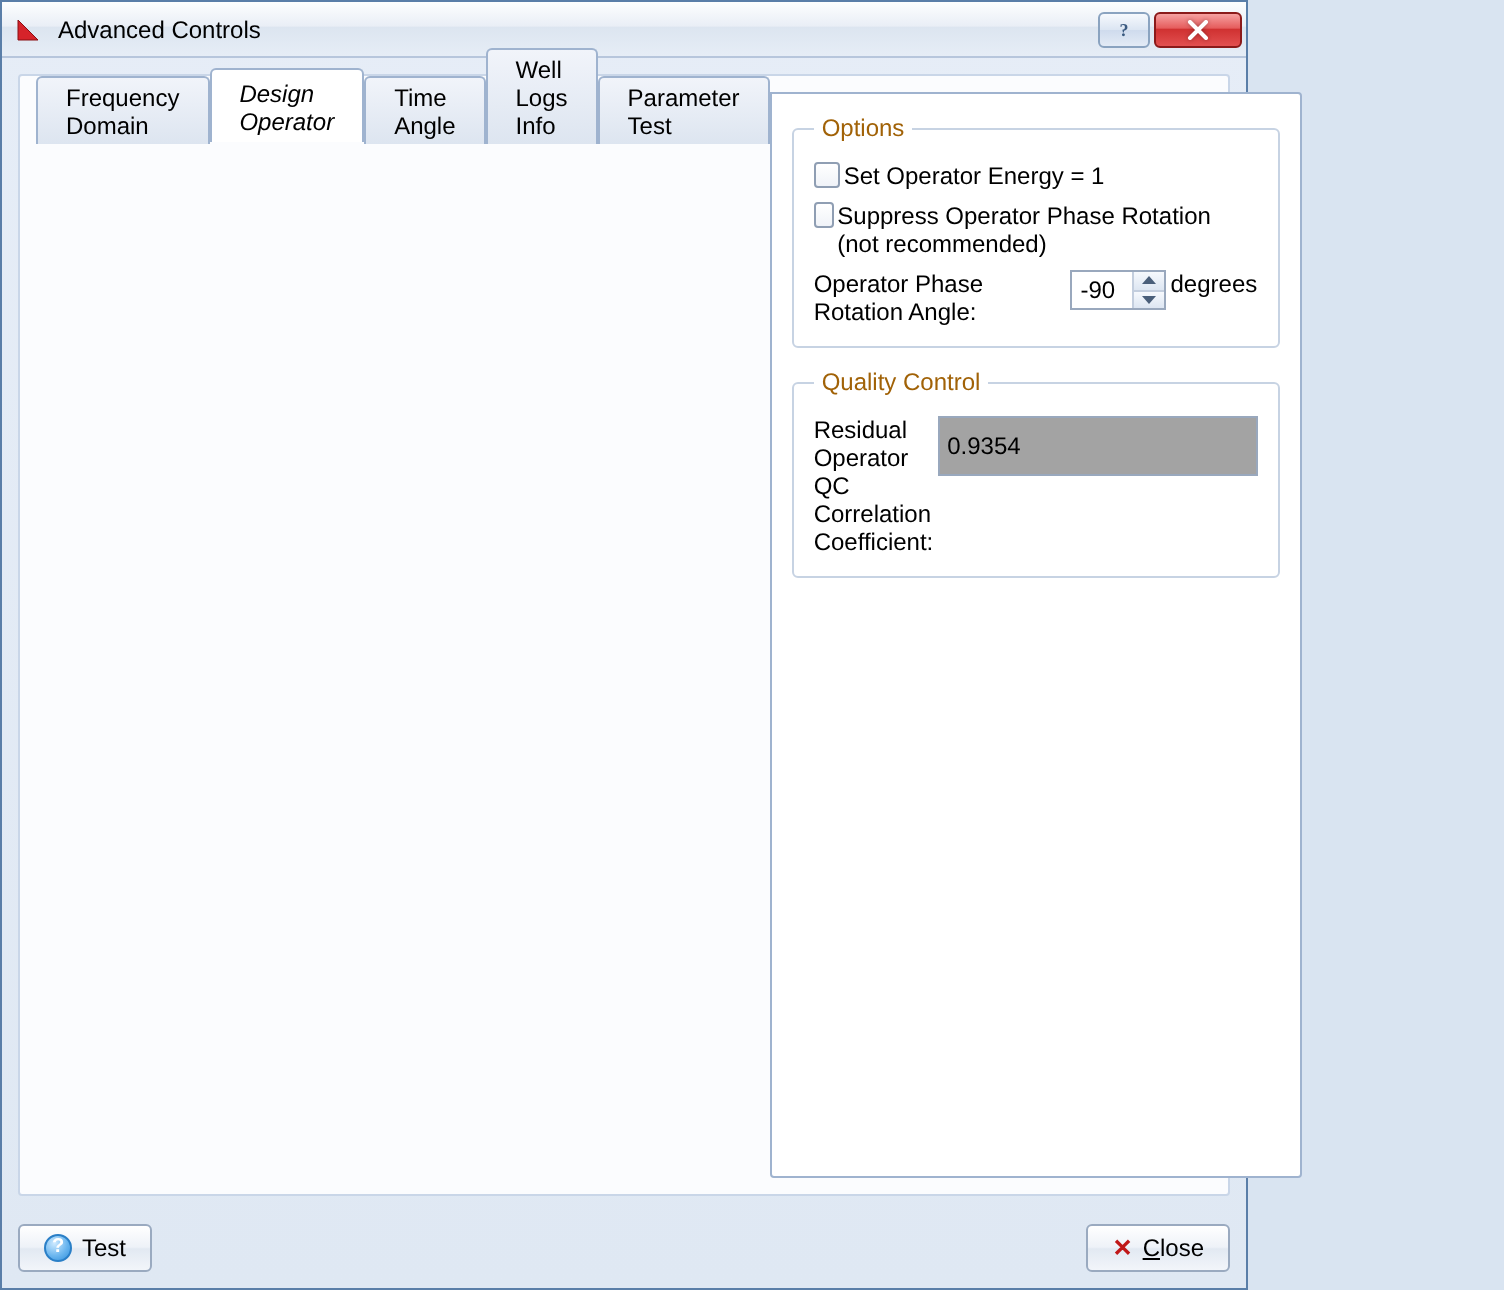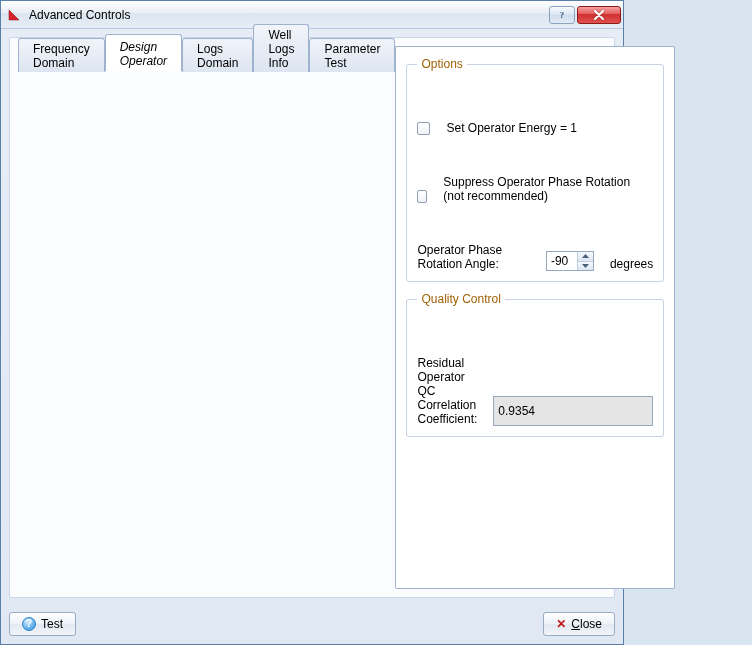--- a/index.html
+++ b/index.html
@@ -91,21 +91,21 @@
     border-radius: 3px;
     margin: 0 0 10px 0;
     padding: 10px 10px 10px 10px;
   }
   fieldset.groupbox > legend {
     padding: 0 4px;
     font-size: 12px;
     color: #a16207;
   }
 
-  .row { display: flex; align-items: flex-end; margin-bottom: 6px; gap: 16px; margin-top: 40px; }
+  .row { display: flex; align-items: flex-start; margin-bottom: 6px; gap: 2px; }
   .row:last-child { margin-bottom: 0; }
 
   .checkbox {
     width: 13px; height: 13px;
     border: 1px solid #8f9eb3;
     background: linear-gradient(to bottom, #fff, #f0f3f8);
     border-radius: 2px;
   }
 
   .label { font-size: 12px; color: #000; }
@@ -127,21 +127,21 @@
   }
   .spinner .spin-btn {
     flex: 1;
     background: linear-gradient(to bottom, #f6f9fd, #dde6f2);
     display: flex; align-items: center; justify-content: center;
   }
   .spinner .spin-btn + .spin-btn { border-top: 1px solid #c3cede; }
   .spinner .spin-btn svg { display: block; }
 
   .textfield {
-    height: 20px; border: 1px solid #99a8bd; background: #e5e5e5;
+    height: 20px; border: 1px solid #99a8bd; background: #a3a3a3;
     padding: 14px 4px; font-size: 12px; width: 160px;
   }
 
   .footer {
     display: flex; align-items: center; justify-content: space-between;
     padding: 6px 8px 8px 8px;
   }
   .btn {
     display: inline-flex; align-items: center; gap: 5px;
     height: 24px; padding: 0 12px;
@@ -193,21 +193,21 @@
   <div class="client">
 
     <div class="tabs-row">
       <div class="tab inactive">
         <span>Frequency Domain</span>
       </div>
       <div class="tab active">
         <span>Design Operator</span>
       </div>
       <div class="tab inactive">
-        <span>Logs Domain</span>
+        <span>Time Angle</span>
       </div>
       <div class="tab inactive">
         <span>Well Logs Info</span>
       </div>
       <div class="tab inactive">
         <span>Parameter Test</span>
       </div>
     </div>
 
     <div class="tab-page">

